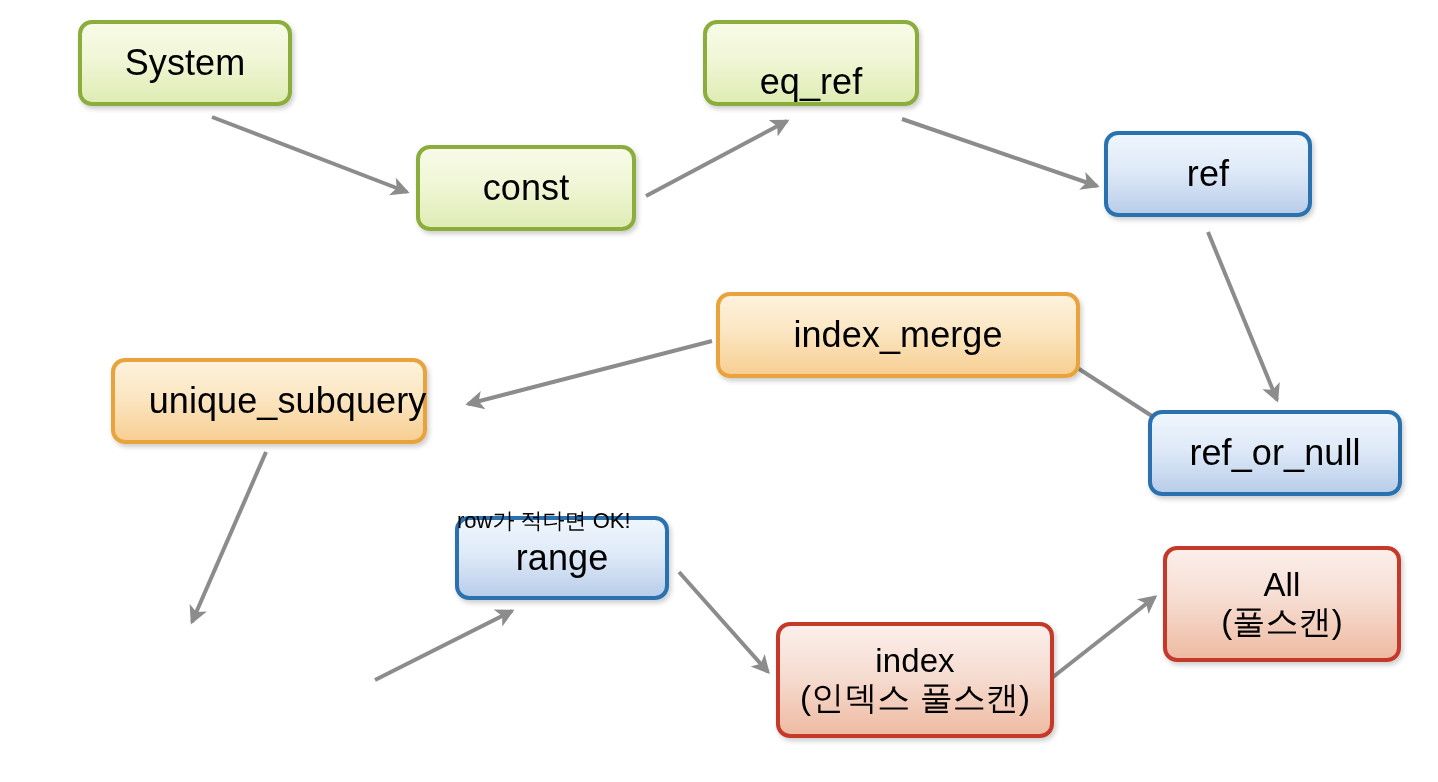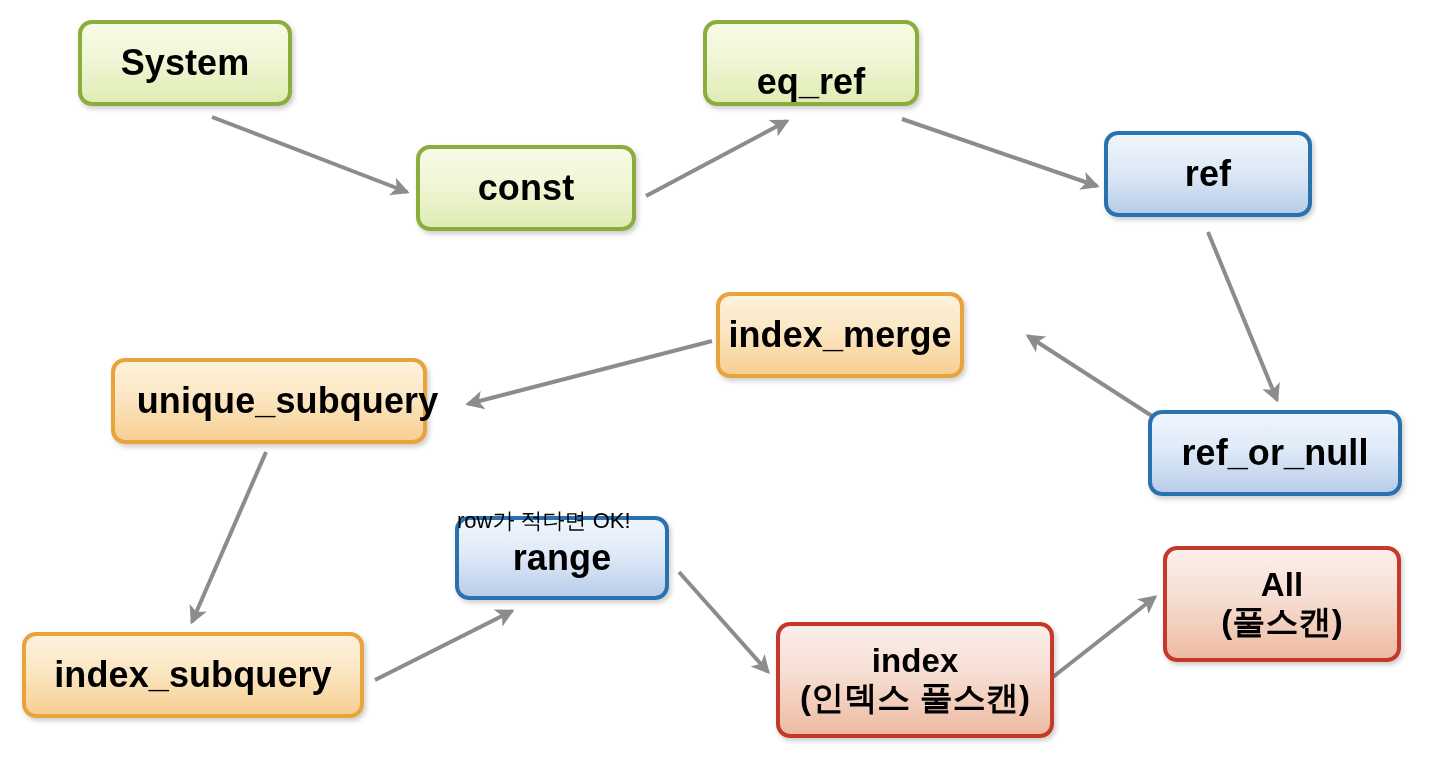--- a/index.html
+++ b/index.html
@@ -33,21 +33,20 @@
     text-align: center;
     border-radius: 14px;
     border-style: solid;
     border-width: 4px;
     color: #000000;
     line-height: 1.12;
     white-space: pre-line;
     letter-spacing: 0.1px;
     box-shadow: 2px 3px 5px rgba(0,0,0,0.20);
     z-index: 2;
-    font-weight: bold;
   }
   .node.green {
     border-color: #8aad3c;
     background: linear-gradient(180deg, #f7fbe7 0%, #f0f6d6 45%, #dfecb4 100%);
   }
   .node.blue {
     border-color: #2a71b0;
     background: linear-gradient(180deg, #eef5fc 0%, #dfeaf8 45%, #b9cde9 100%);
   }
   .node.orange {
@@ -91,29 +90,28 @@
   </svg>
 
   <div class="node green" style="left: 78px; top: 20px; width: 214px; height: 86px; font-size: 36px;"><span>System</span></div>
 
   <div class="node green" style="left: 416px; top: 145px; width: 220px; height: 86px; font-size: 36px; border-radius: 14px;"><span>const</span></div>
 
   <div class="node green" style="left: 703px; top: 20px; width: 216px; height: 86px; font-size: 36px; align-items: flex-end;"><span>eq_ref</span></div>
 
   <div class="node blue" style="left: 1104px; top: 131px; width: 208px; height: 86px; font-size: 36px;"><span>ref</span></div>
 
-  <div class="node orange" style="left: 716px; top: 292px; width: 248px; height: 86px; font-size: 36px;"><span>index_merge</span></div>
+  <div class="node orange" style="left: 716px; top: 292px; width: 364px; height: 86px; font-size: 36px;"><span>index_merge</span></div>
 
   <div class="node orange" style="left: 111px; top: 358px; width: 316px; height: 86px; font-size: 36px; padding-left: 37px;"><span>unique_subquery</span></div>
 
   <div class="node blue" style="left: 1148px; top: 410px; width: 254px; height: 86px; font-size: 36px;"><span>ref_or_null</span></div>
 
   <div class="node blue" style="left: 455px; top: 516px; width: 214px; height: 84px; font-size: 36px;"><span>range</span></div>
 
-  <div class="node orange" style="left: 22px; top: 632px; width: 342px; height: 86px; font-size: 36px;"><span>index_subquery</span></div>
 
   <div class="node red" style="left: 776px; top: 622px; width: 278px; height: 116px; font-size: 33px;"><span>index
 (인덱스 풀스캔)</span></div>
 
   <div class="node red" style="left: 1163px; top: 546px; width: 238px; height: 116px; font-size: 33px;"><span>All
 (풀스캔)</span></div>
 
   <div class="annotation" style="left: 457px; top: 473px; font-size: 22px; margin-top: 33px;">row가 적다면 OK!</div>
 
 </div>

